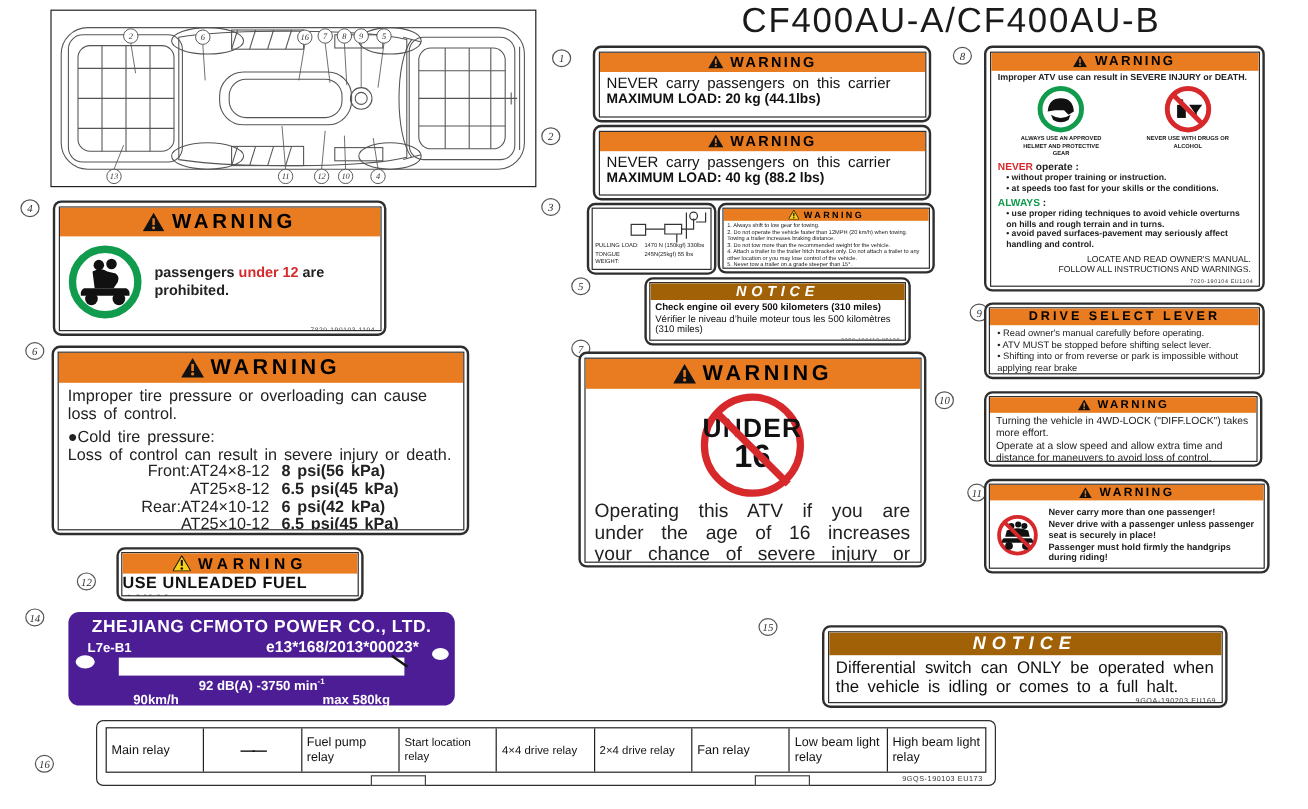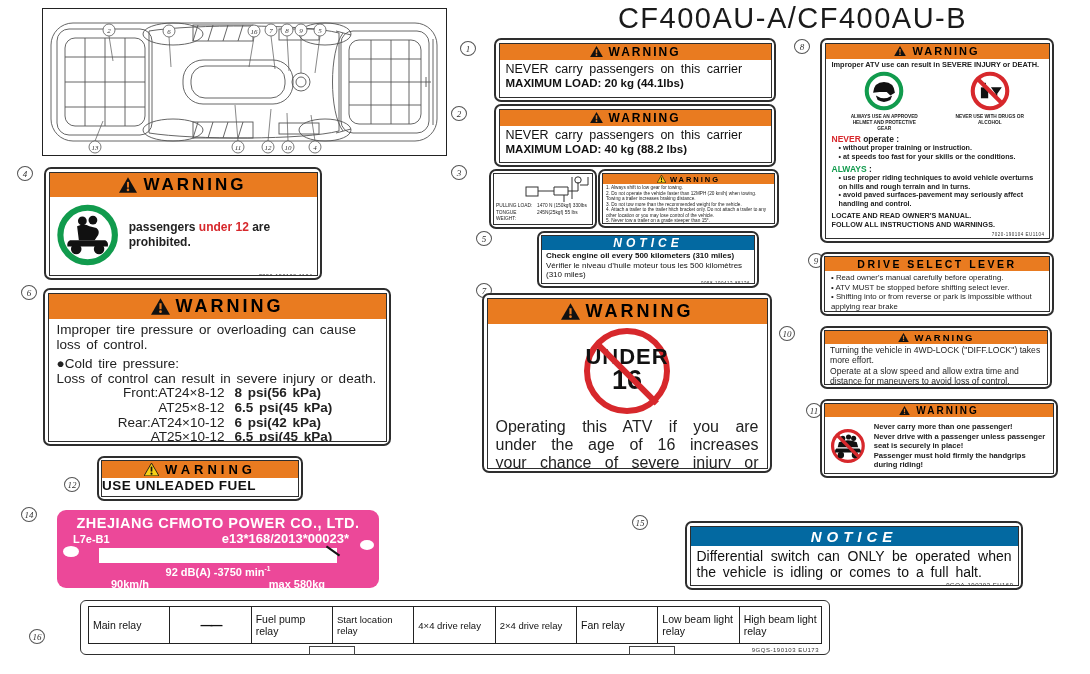--- a/index.html
+++ b/index.html
@@ -7,21 +7,21 @@
         font-family:"Liberation Sans",sans-serif;color:#111;}
   .title{position:absolute;left:500px;top:2px;width:585px;text-align:center;
          font-size:29px;letter-spacing:1.5px;color:#1a1a1a;white-space:nowrap;}
   
   .lbl{position:absolute;border:2px solid #2e2e2e;border-radius:7px;background:#fff;
        padding:2.5px;box-sizing:border-box;}
   .lbl-in{border:1px solid #2e2e2e;height:100%;box-sizing:border-box;display:flex;
           flex-direction:column;overflow:hidden;background:#fff;}
   .hdr{background:#E97B20;color:#000;font-weight:bold;text-align:center;
        display:flex;align-items:center;justify-content:center;gap:6px;flex:none;}
-  .hdr-blue{background:#0369a1;color:#fff;font-weight:bold;font-style:italic;text-align:center;
+  .hdr-blue{background:#a16207;color:#fff;font-weight:bold;font-style:italic;text-align:center;
        display:flex;align-items:center;justify-content:center;flex:none;}
   .body{flex:1;padding:2px 6px;line-height:1.15;}
   .code{font-size:5.5px;text-align:right;color:#333;padding:0 4px 1px 0;letter-spacing:.5px;flex:none;}
   .mk{position:absolute;width:16px;height:15px;border:1px solid #555;border-radius:50%;
       display:flex;align-items:center;justify-content:center;font-size:9px;color:#333;
       font-family:"Liberation Serif",serif;font-style:italic;background:#fff;box-sizing:border-box;}
   .just{text-align:justify;word-spacing:3px;}
   .prohib{position:relative;border-radius:50%;box-sizing:border-box;}
   .prohib .slash{position:absolute;left:-6%;top:50%;width:112%;background:#D7282C;transform:rotate(45deg);}
   .dcell{border-right:1.5px solid #222;display:flex;align-items:center;padding:2px 4px;box-sizing:border-box;}
@@ -391,21 +391,21 @@
             </svg>
             <div style="font-weight:bold;font-size:4.8px;line-height:1.2">NEVER USE WITH DRUGS OR ALCOHOL</div>
           </div>
         </div>
         <div style="font-size:8.5px;font-weight:bold"><span style="color:#D7282C">NEVER</span> <span>operate :</span></div>
         <div style="font-weight:bold;padding-left:7px">• <span>without proper training or instruction.</span></div>
         <div style="font-weight:bold;padding-left:7px">• <span>at speeds too fast for your skills or the conditions.</span></div>
         <div style="font-size:8.5px;font-weight:bold;margin-top:2px"><span style="color:#119B4D">ALWAYS</span> <span>:</span></div>
         <div style="font-weight:bold;padding-left:7px">• <span>use proper riding techniques to avoid vehicle overturns on hills and rough terrain and in turns.</span></div>
         <div style="font-weight:bold;padding-left:7px">• <span>avoid paved surfaces-pavement may seriously affect handling and control.</span></div>
-        <div style="font-weight:bold;text-align:left;margin-top:3px;line-height:1.25">
+        <div style="font-weight:normal;text-align:right;margin-top:3px;line-height:1.25">
           <div>LOCATE AND READ OWNER'S MANUAL.</div>
           <div>FOLLOW ALL INSTRUCTIONS AND WARNINGS.</div>
         </div>
       </div>
       <div class="code" style="font-size:4.5px">7020-190104 EU1104</div>
     </div>
   </div>
 
   <div class="lbl" style="left:820px;top:252px;width:234px;height:64px;padding:2px">
     <div class="lbl-in">
@@ -479,21 +479,21 @@
             <rect x="6.2" y="3.3" width="1.6" height="4.6" fill="#111"></rect>
             <circle cx="7" cy="9.9" r="1" fill="#111"></circle>
           </svg>
         <span>WARNING</span>
       </div>
       <div style="flex:1;display:flex;align-items:center;justify-content:center;font-size:13.5px;font-weight:bold;letter-spacing:.5px;color:#111">USE UNLEADED FUEL ONLY</div>
 
     </div>
   </div>
 
-  <div style="position:absolute;left:57px;top:510px;width:322px;height:78px;background:#ec4899;border-radius:9px;color:#fff;box-sizing:border-box;padding:5px 14px 4px">
+  <div style="position:absolute;left:57px;top:510px;width:322px;height:78px;background:#4c1d95;border-radius:9px;color:#fff;box-sizing:border-box;padding:5px 14px 4px">
     <div style="text-align:center;font-weight:bold;font-size:14.5px;letter-spacing:.5px">ZHEJIANG CFMOTO POWER CO., LTD.</div>
     <div style="display:flex;justify-content:space-between;align-items:baseline;padding:0 2px">
       <span style="font-weight:bold;font-size:11px">L7e-B1</span>
       <span style="font-weight:bold;font-size:13px;margin-right:14px">e13*168/2013*00023*</span>
     </div>
     <div style="position:relative;margin:2px auto 2px;width:238px;height:15px;background:#fff">
       <div style="position:absolute;right:-4px;top:2px;width:16px;height:2px;background:#141414;transform:rotate(35deg)"></div>
     </div>
     <div style="text-align:center;font-weight:bold;font-size:11px"><span>92 dB(A) -3750 min</span><sup>-1</sup></div>
     <div style="display:flex;justify-content:space-between;padding:0 40px;font-weight:bold;font-size:11px">

